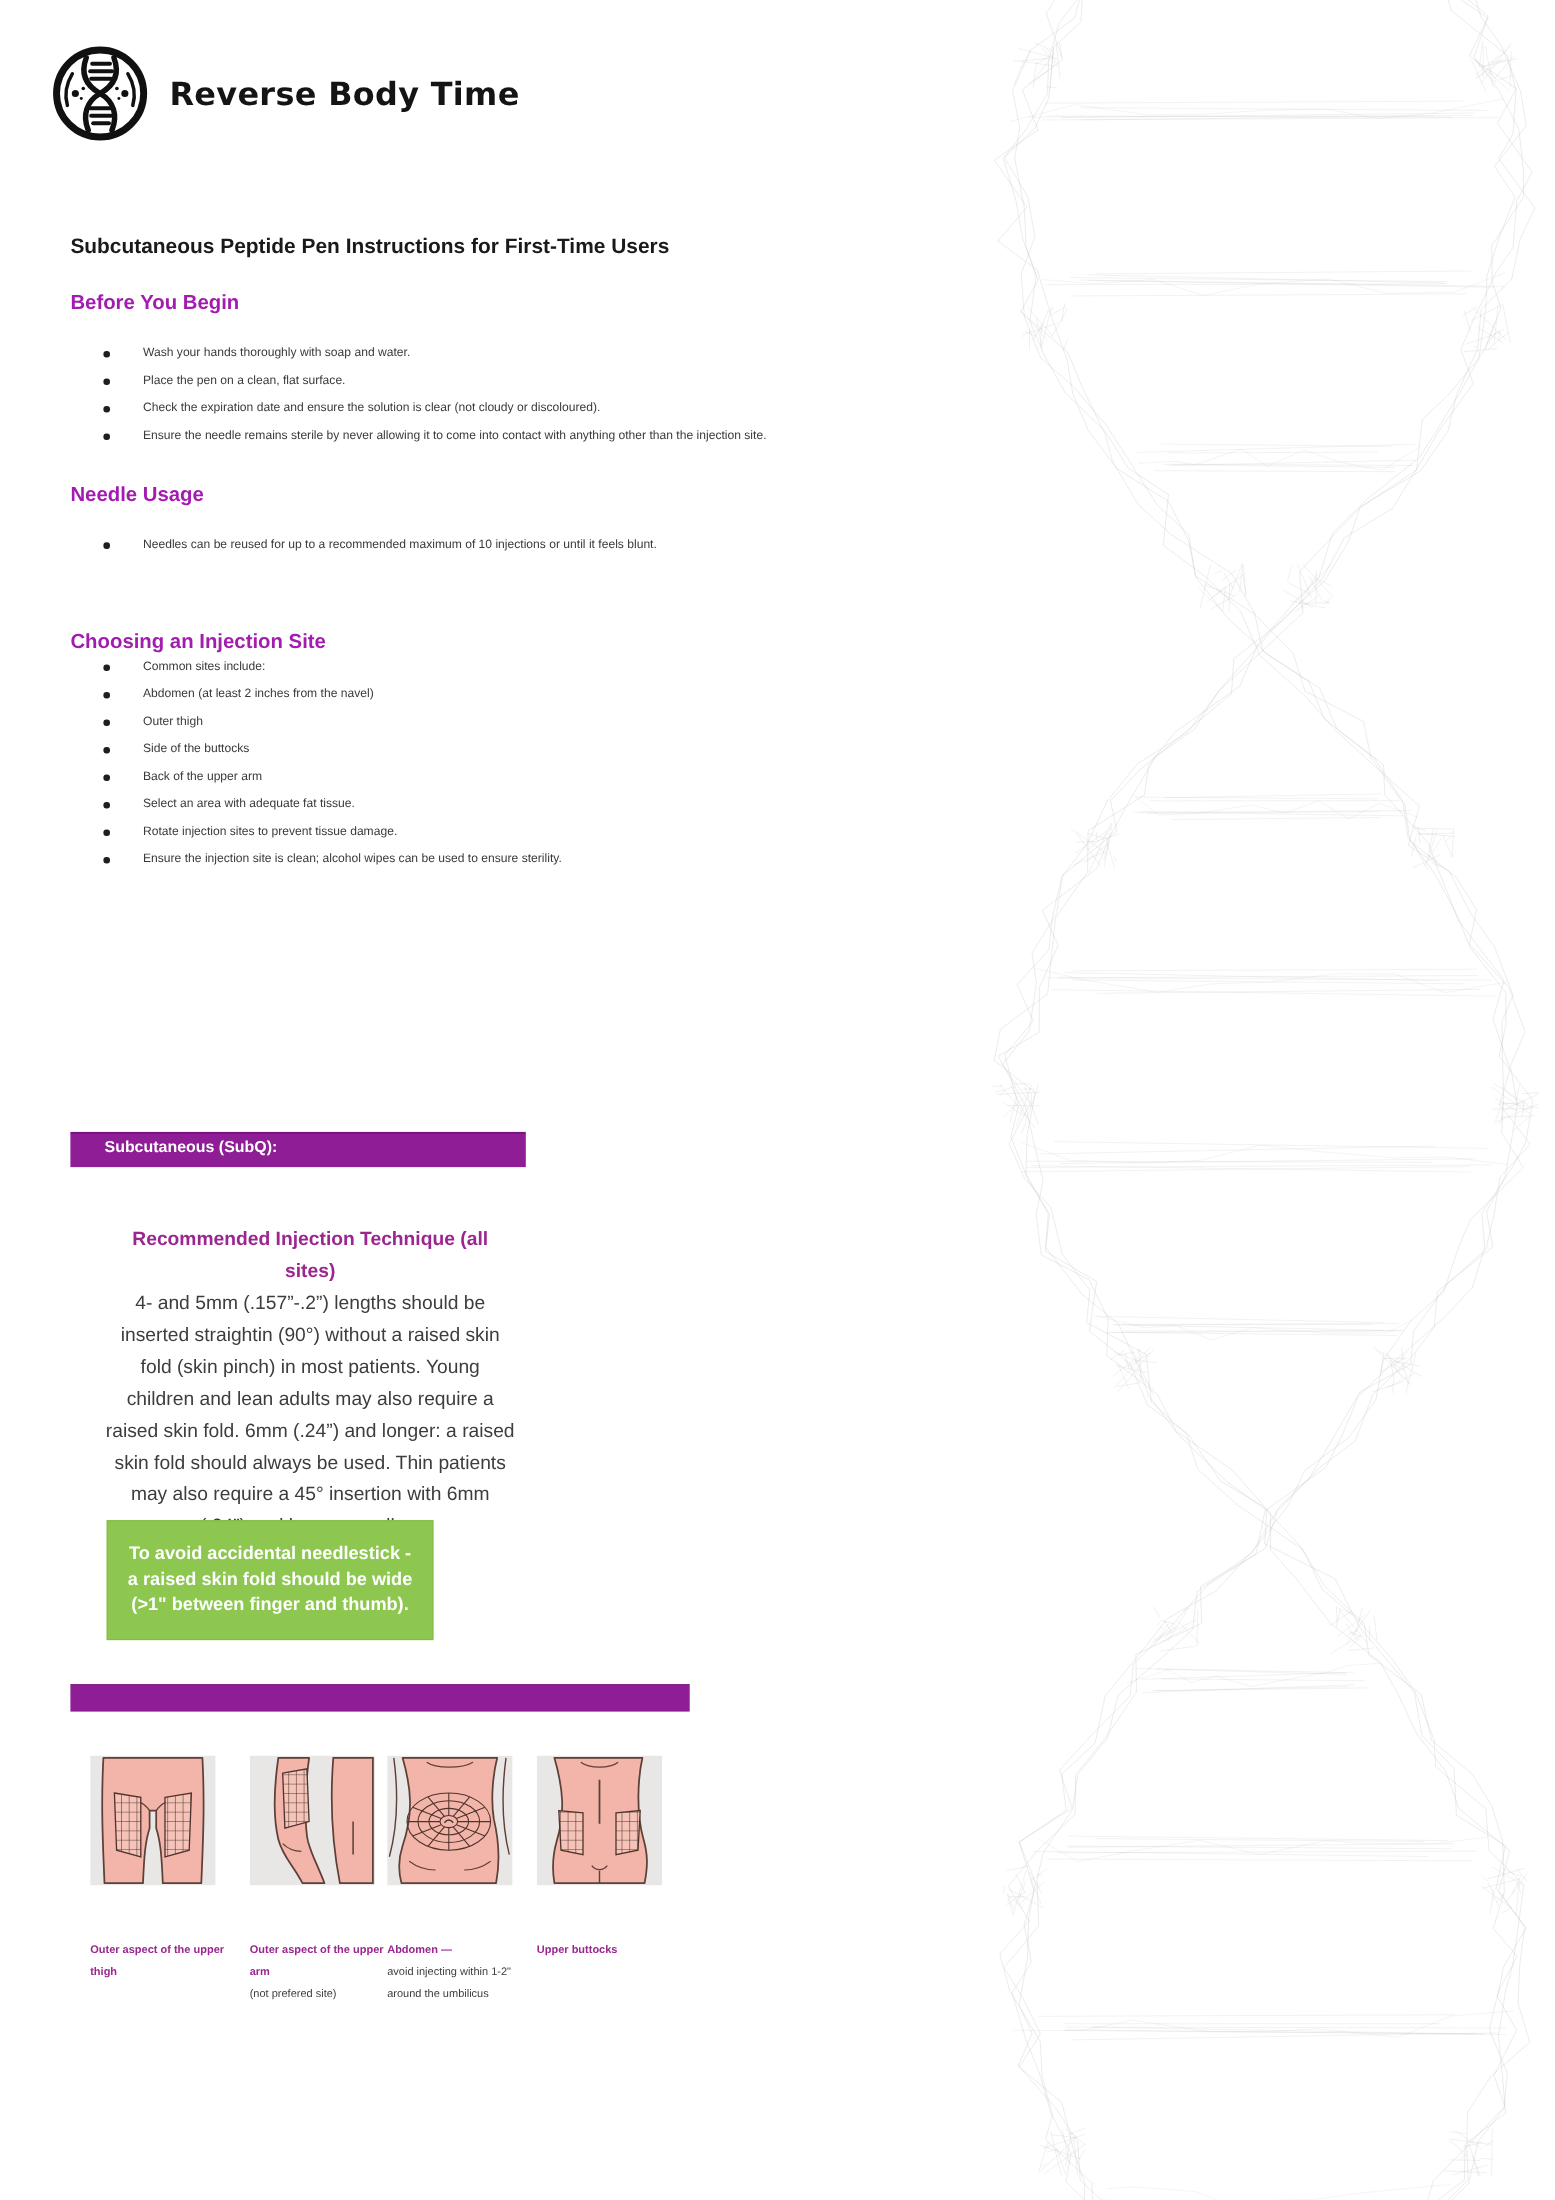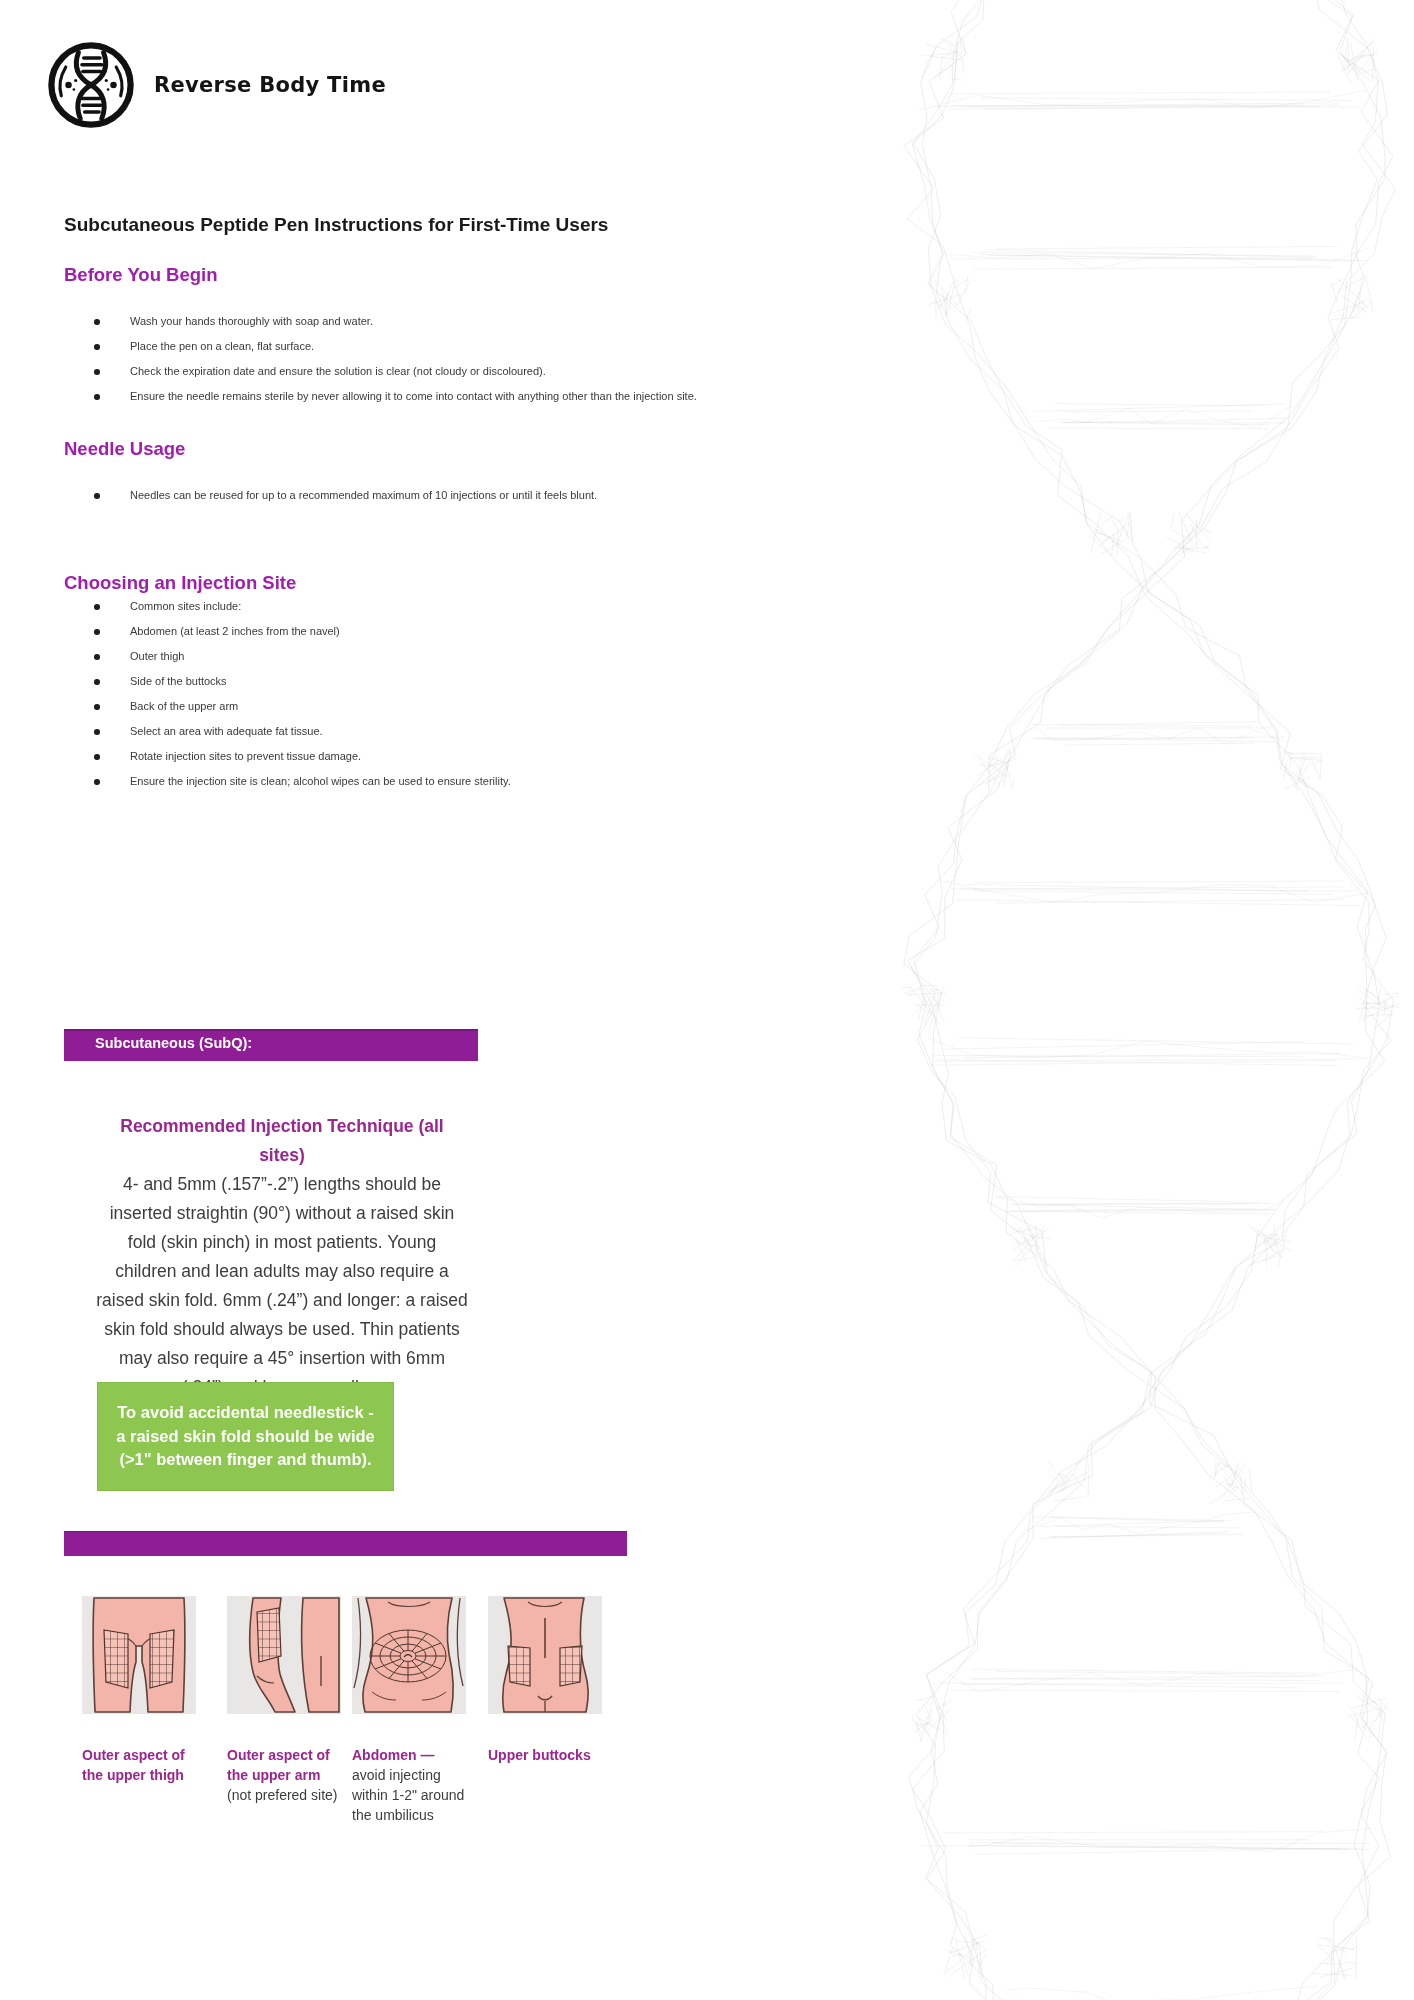--- a/index.html
+++ b/index.html
@@ -2,21 +2,21 @@
 <html><head>
 <meta charset="utf-8">
 <style>
   html,body{margin:0;padding:0;background:#fff;}
   .page{position:relative;width:1414px;height:2000px;overflow:hidden;background:#fff;
         font-family:"Liberation Sans",sans-serif;}
   #dna-bg{position:absolute;left:0;top:0;pointer-events:none;z-index:0;}
   .content{position:absolute;inset:0;z-index:1;}
 
   .header{position:absolute;left:46px;top:40px;display:flex;align-items:center;gap:18px;}
-  .brand{font-size:21px;font-weight:800;color:#141414;letter-spacing:.3px;
+  .brand{font-size:29px;font-weight:800;color:#141414;letter-spacing:.3px;
          font-family:"DejaVu Sans","Liberation Sans",sans-serif;text-align:right;}
 
   .h1{position:absolute;left:64px;top:214px;font-size:19px;font-weight:700;color:#1a1a1a;}
   .h2{position:absolute;left:64px;font-size:18.5px;font-weight:700;color:#a21caf;}
   #h2-begin{top:264px}
   #h2-needle{top:438px}
   #h2-site{top:572px}
 
   ul.blist{position:absolute;left:64px;margin:0;padding:0;list-style:none;
            font-size:11px;color:#3a3a3a;width:900px;}
@@ -42,21 +42,21 @@
 
   .bar2{position:absolute;left:64px;top:1531px;width:563px;height:25px;background:#8e1d96;
         box-shadow:inset 0 1px 0 rgba(60,0,70,.25);}
 
   .fig{position:absolute;top:1596px;width:122px;}
   #fig-1{left:82px}
   #fig-2{left:227px}
   #fig-3{left:352px}
   #fig-4{left:488px}
   .fig svg.site{width:114px;height:118px;display:block;}
-  .cap{margin-top:31px;font-size:14px;line-height:20px;}
+  .cap{margin-top:49px;font-size:10px;line-height:20px;}
   .cap-title{color:#9b2690;font-weight:700;}
   .cap-note{color:#3d3d3d;font-weight:400;}
 </style>
 </head>
 <body>
 
 <div class="page">
 
   <svg id="dna-bg" width="1414" height="2000" viewBox="0 0 1414 2000">
       <line x1="1334.8029501556452" y1="-23.350048927753257" x2="1346.1404626447752" y2="14.970716225901022" stroke="#bdbdbd" stroke-width="0.6" opacity="0.45"></line>

